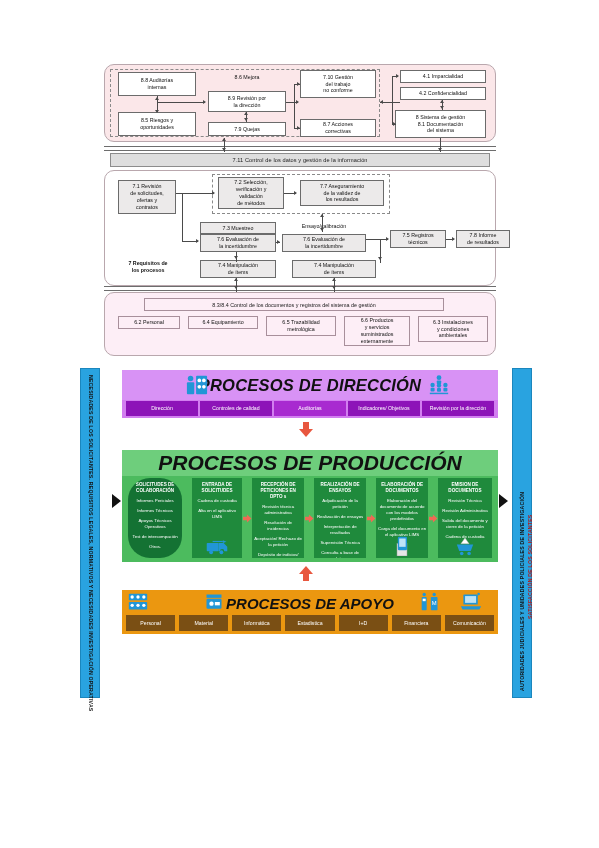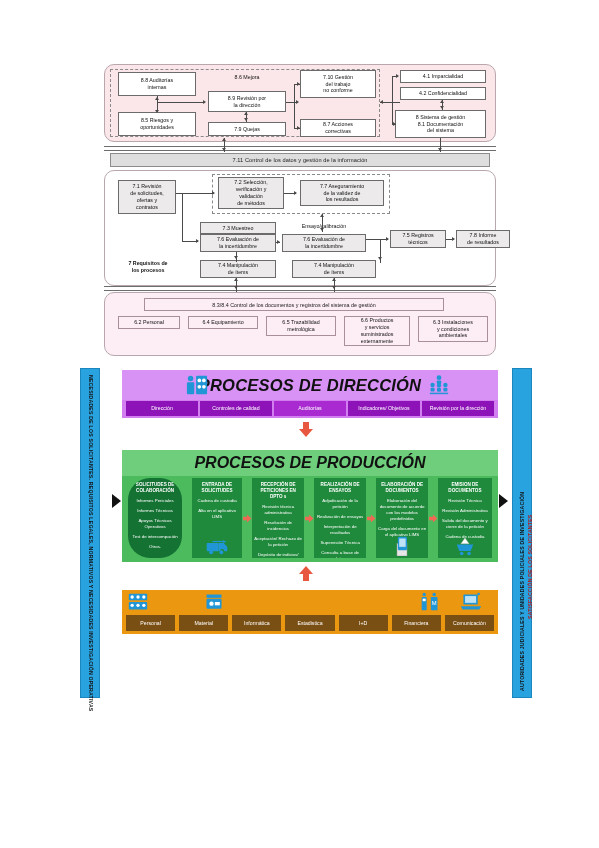--- a/index.html
+++ b/index.html
@@ -133,21 +133,21 @@
   }
   .dir-tab.alt { background:#a82ad0; }
 
   
   .prod-block { position:absolute; left:16px; top:82px; width:376px; height:112px; background:#4cbb5e; }
   .prod-title-row {
     position:absolute; left:0; top:0; width:376px; height:26px;
     background:#6ece7c; display:flex; align-items:center; justify-content:center;
   }
   .prod-title {
-    font-size:16px; font-style:italic; font-weight:bold; color:#111;
+    font-size:21px; font-style:italic; font-weight:bold; color:#111;
   }
   .prod-cols {
     position:absolute; left:6px; top:28px; width:364px; height:80px;
     display:flex; align-items:stretch; gap:0px;
   }
   .pcol {
     background:#1f8a3c;
     color:#ffffff;
     text-align:center;
     padding:4px 2px;
@@ -554,20 +554,21 @@
           </svg>
         </span>
         <span style="position:absolute;left:82px;top:2px;">
           <svg class="icon-svg" width="20" height="20" viewBox="0 0 24 24" fill="#2196d6">
             <path d="M3 3h18v4H3z"></path>
             <rect x="3" y="8" width="18" height="12" rx="1.5"></rect>
             <circle cx="9" cy="14" r="2.6" fill="#fff"></circle>
             <rect x="13" y="12" width="6" height="4" fill="#fff"></rect>
           </svg>
         </span>
+        <span class="sup-title">PROCESOS DE APOYO</span>
         <span style="position:absolute;right:58px;top:2px;">
           <svg class="icon-svg" width="20" height="20" viewBox="0 0 24 24" fill="#2196d6">
             <circle cx="5" cy="3" r="2"></circle>
               <rect x="2" y="6" width="6" height="16" rx="1"></rect>
             <rect x="3.2" y="8" width="3.6" height="3" fill="#fff"></rect>
             <circle cx="17" cy="3" r="2"></circle>
               <rect x="13" y="6" width="8" height="16" rx="1"></rect>
             <text x="17" y="15" font-size="7" fill="#fff" text-anchor="middle" font-family="Liberation Sans">M</text>
           </svg>
         </span>

